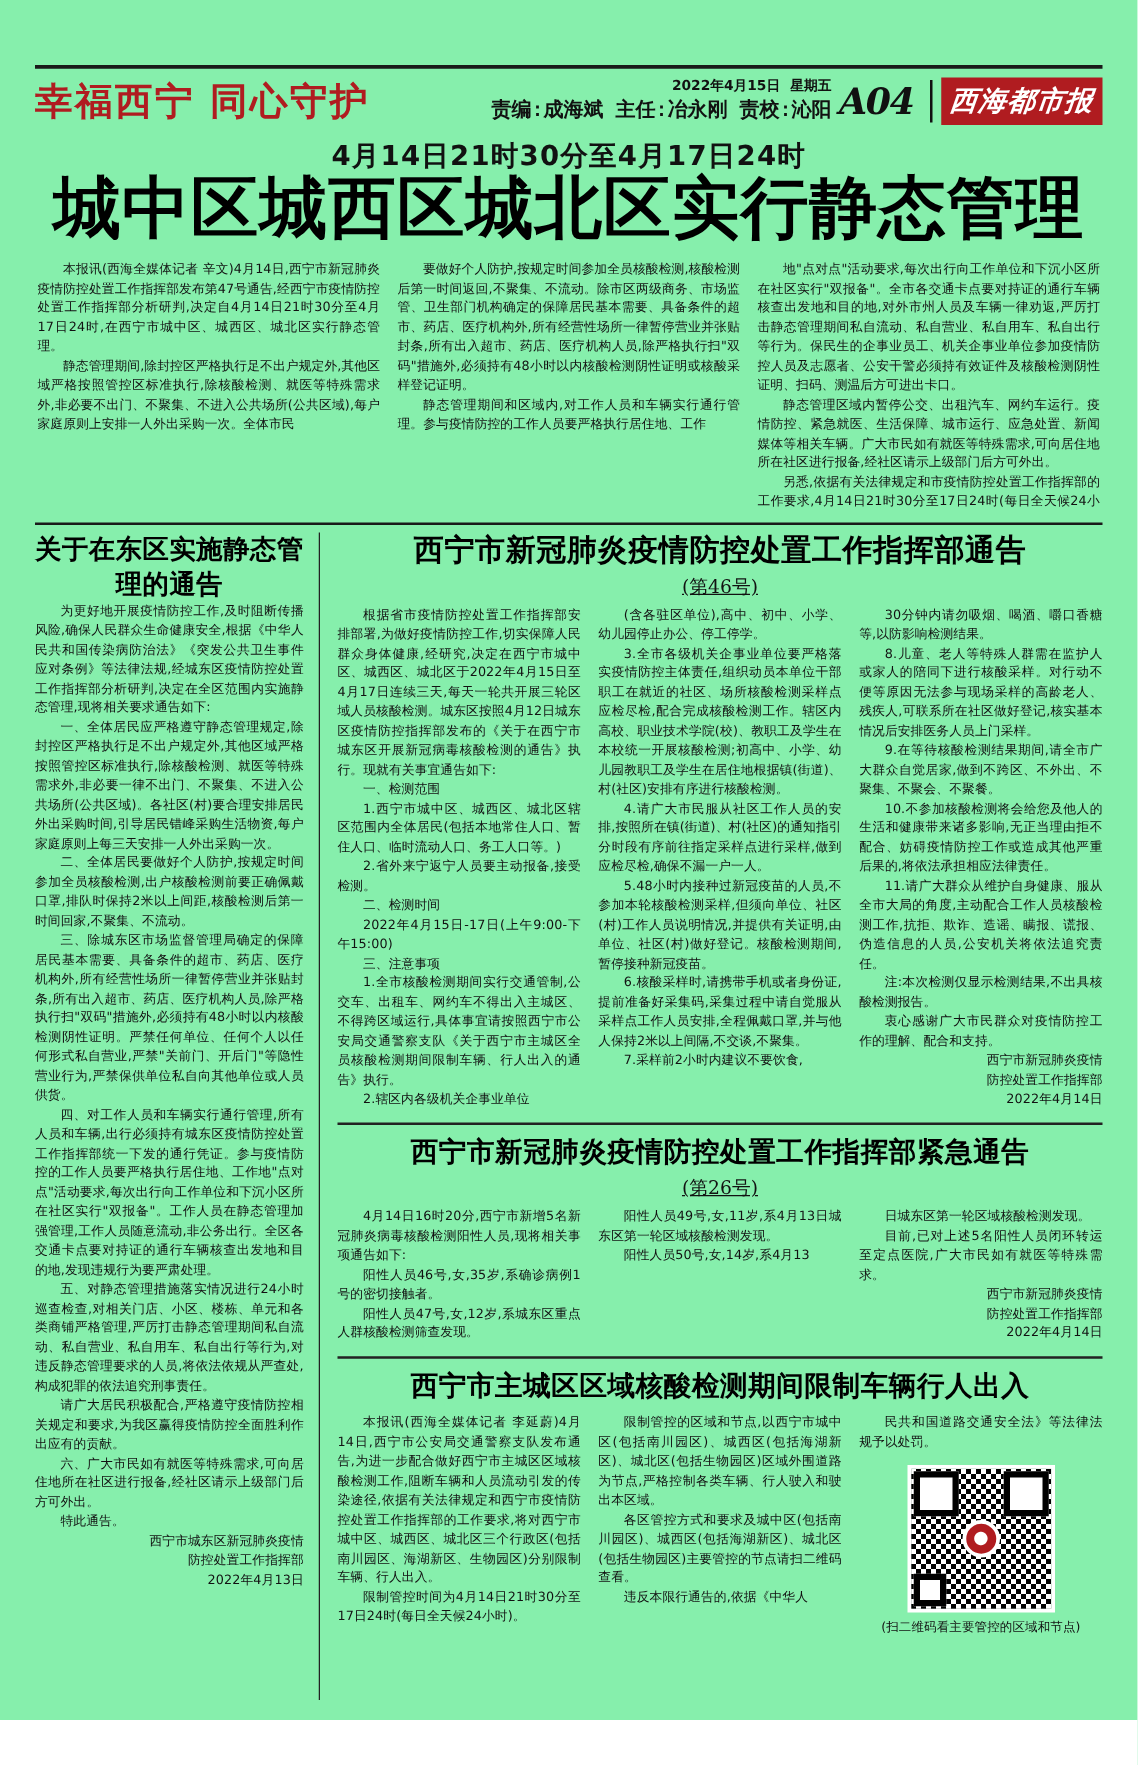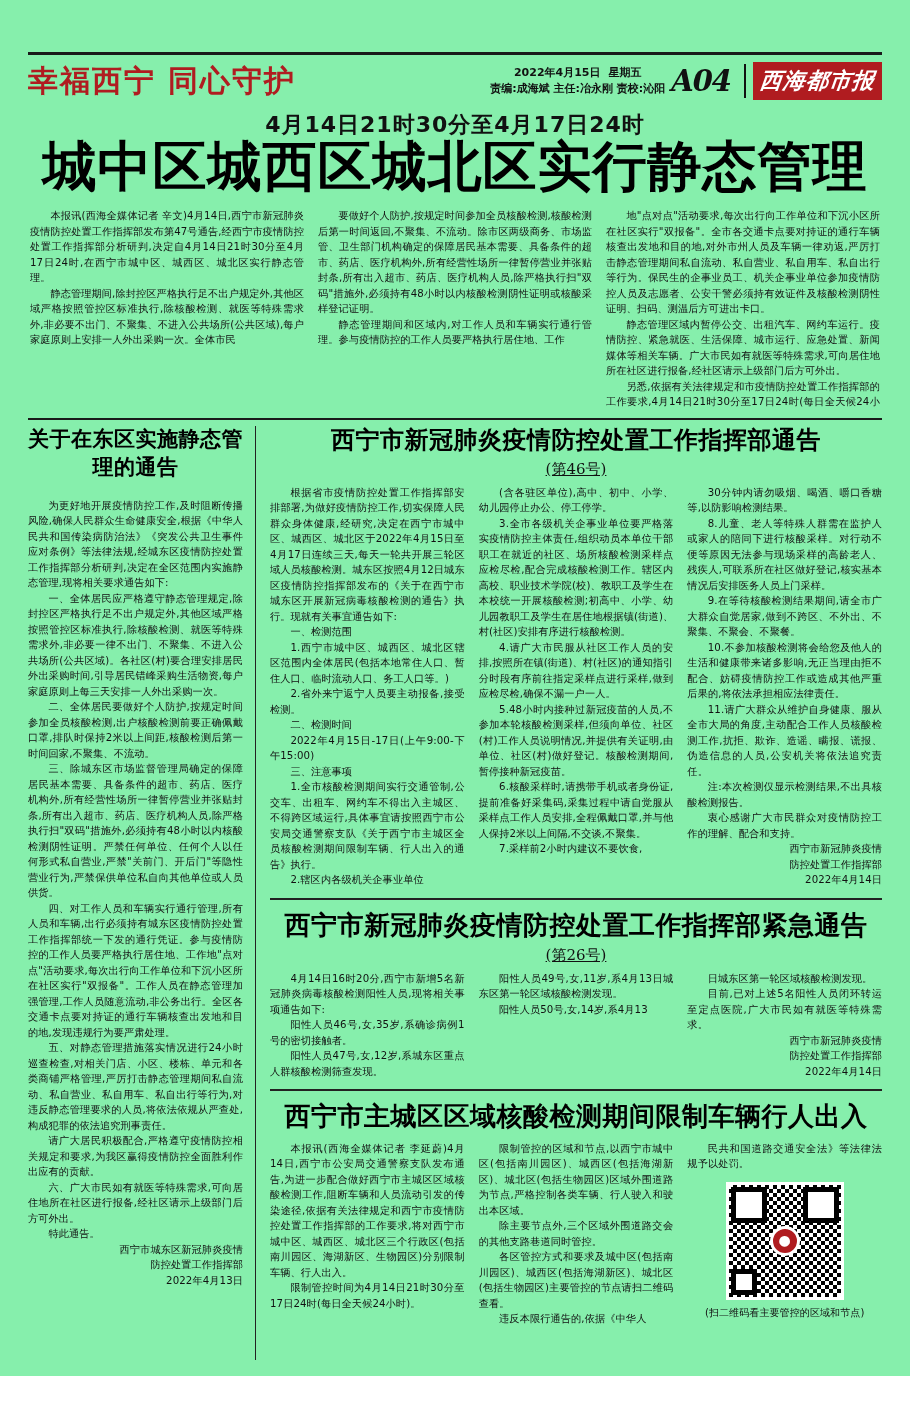--- a/index.html
+++ b/index.html
@@ -43,36 +43,37 @@
     letter-spacing: 2px;
     white-space: nowrap;
   }
   .slogan .sep { display:inline-block; width: 12px; }
   .mast-right {
     display: flex;
     align-items: center;
     gap: 0px;
   }
   .mast-credits {
-    text-align: center;
+    text-align: right;
     padding-right: 6px;
     line-height: 1.5;
   }
   .mast-date {
     font-size: 11px;
     font-weight: bold;
     color: #111;
     white-space: nowrap;
   }
   .mast-date .gap { display:inline-block; width:8px; }
   .mast-editors {
-    font-size: 11px;
+    font-size: 16px;
     font-weight: bold;
     color: #111;
     white-space: nowrap;
+    font-family: Liberation Mono, monospace;
   }
   .page-num {
     font-family: "DejaVu Serif", "Liberation Serif", serif;
     font-size: 29px;
     font-weight: bold;
     color: #111;
     font-style: italic;
     letter-spacing: -1px;
     padding: 0 6px 0 0;
     line-height: 1;
@@ -161,21 +162,21 @@
   }
 
   
   .lc-title {
     font-size: 21px;
     font-weight: bold;
     color: #000;
     text-align: center;
     line-height: 1.33;
     letter-spacing: 0.5px;
-    margin-bottom: 16px;
+    margin-bottom: 0;
   }
   .lc-body {
     font-size: 10.2px;
     line-height: 1.52;
     color: #111;
     text-align: justify;
     letter-spacing: 0.1px;
   }
   .lc-body p { text-indent: 2em; margin: 0; }
   .sig { text-align: right; text-indent: 0 !important; }
@@ -183,21 +184,21 @@
   
   .notice { margin-bottom: 4px; }
   .n-title {
     font-size: 24px;
     font-weight: bold;
     color: #000;
     text-align: center;
     letter-spacing: 0.5px;
     line-height: 1.2;
   }
-  .n-title.sm { font-size: 26px; }
+  .n-title.sm { font-size: 22px; }
   .n-sub {
     font-size: 15px;
     color: #111;
     text-align: center;
     margin-top: 5px;
     margin-bottom: 6px;
     font-family: "DejaVu Serif", "Liberation Serif", serif;
     text-decoration: underline;
   }
   .n-cols {
@@ -393,21 +394,20 @@
 
       <div class="notice">
         <div class="n-title sm">西宁市主城区区域核酸检测期间限制车辆行人出入</div>
         <div class="n-cols" style="margin-top:8px">
           <div class="n-col">
               <p>本报讯(西海全媒体记者 李延蔚)4月14日,西宁市公安局交通警察支队发布通告,为进一步配合做好西宁市主城区区域核酸检测工作,阻断车辆和人员流动引发的传染途径,依据有关法律规定和西宁市疫情防控处置工作指挥部的工作要求,将对西宁市城中区、城西区、城北区三个行政区(包括南川园区、海湖新区、生物园区)分别限制车辆、行人出入。</p>
               <p>限制管控时间为4月14日21时30分至17日24时(每日全天候24小时)。</p>
             </div>
           <div class="n-col">
               <p>限制管控的区域和节点,以西宁市城中区(包括南川园区)、城西区(包括海湖新区)、城北区(包括生物园区)区域外围道路为节点,严格控制各类车辆、行人驶入和驶出本区域。</p>
-              <p>除主要节点外,三个区域外围道路交会的其他支路巷道同时管控。</p>
               <p>各区管控方式和要求及城中区(包括南川园区)、城西区(包括海湖新区)、城北区(包括生物园区)主要管控的节点请扫二维码查看。</p>
               <p>违反本限行通告的,依据《中华人</p>
             </div>
           <div class="n-col">
             <div>
                 <p>民共和国道路交通安全法》等法律法规予以处罚。</p>
               </div>
             <div class="qr-wrap">
               <div class="qr">
                   <i></i>

